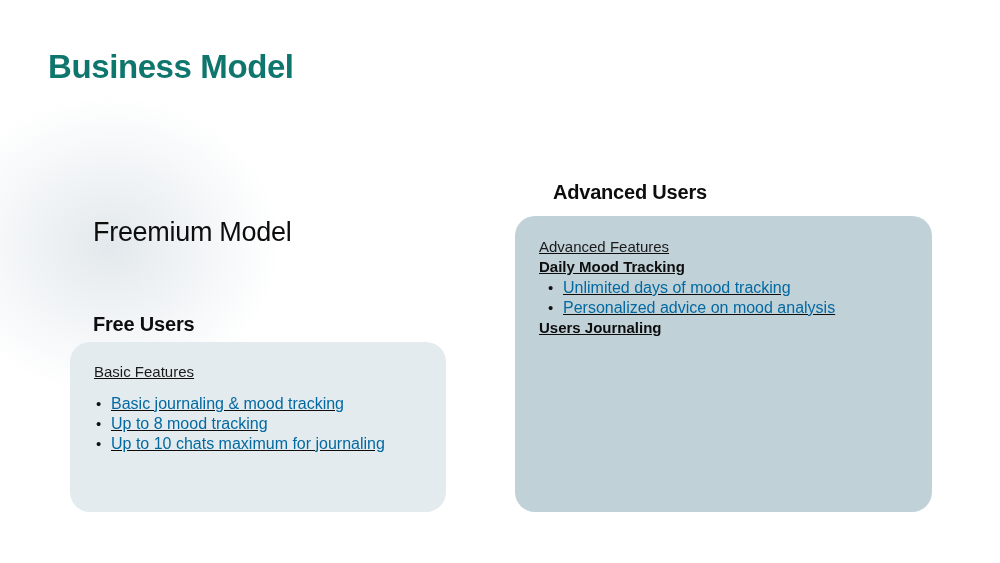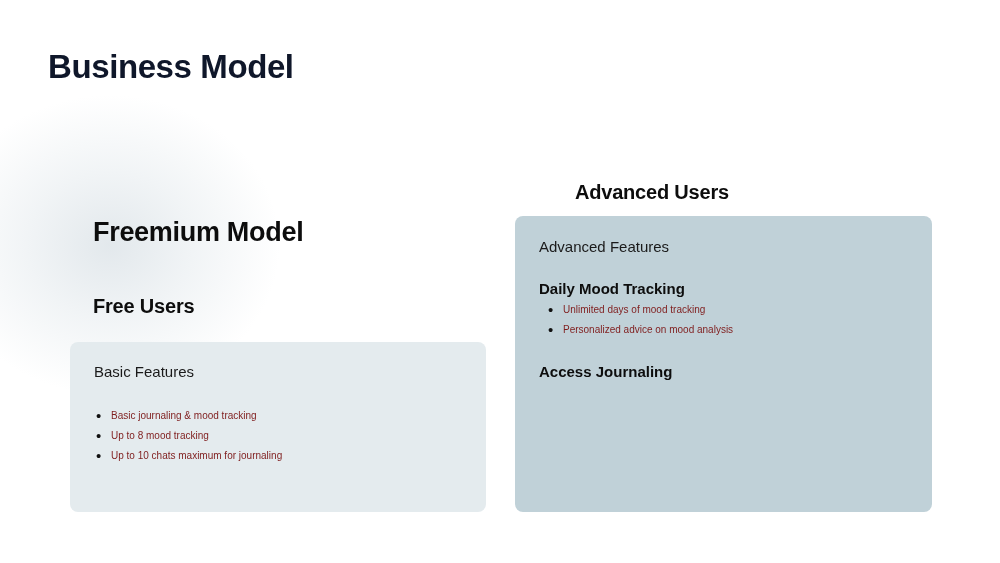--- a/index.html
+++ b/index.html
@@ -38,62 +38,63 @@
   }
 
   .page-title {
     position: absolute;
     left: 48px;
     top: 45px;
     font-size: 33px;
     font-weight: bold;
     letter-spacing: -0.4px;
     line-height: 44px;
-    color: #0f172a;
+    color: #0f766e;
     white-space: nowrap;
   }
 
   
   .col-left {
     position: absolute;
     left: 70px;
     top: 214px;
     width: 416px;
   }
   .col-left .model-title {
     position: absolute;
     left: 23px;
     top: 0px;
     font-size: 27px;
-    font-weight: bold;
+    font-weight: normal;
     letter-spacing: -0.3px;
     line-height: 36px;
     white-space: nowrap;
     text-align: center;
   }
   .col-left .tier-title {
     position: absolute;
     left: 23px;
-    top: 78px;
+    top: 96px;
     font-size: 20px;
     font-weight: bold;
     letter-spacing: -0.2px;
     line-height: 28px;
     white-space: nowrap;
   }
 
   .card {
     position: absolute;
     box-sizing: border-box;
-    border-radius: 8px;
+    border-radius: 20px;
+    text-decoration: underline;
   }
   .card-free {
     left: 0px;
     top: 128px;
-    width: 416px;
+    width: 376px;
     height: 170px;
     background: #e4ebee;
     padding: 20px 24px 18px 24px;
   }
   .card-advanced {
     background: #c0d1d8;
     padding: 21px 22px 18px 24px;
   }
 
   .feature-label {
@@ -104,69 +105,67 @@
     margin: 0 0 0 0;
   }
 
   ul.bullets {
     list-style: none;
     margin: 0;
     padding: 0;
   }
   ul.bullets li {
     position: relative;
-    font-size: 10px;
-    line-height: 20px;
-    color: #7f1d1d;
+    font-size: 16px;
+    line-height: 20px;
+    color: #0369a1;
     padding-left: 17px;
     margin: 0;
   }
   ul.bullets li::before {
     content: "\2022";
     position: absolute;
     left: 2px;
     top: 0;
     font-size: 15px;
     line-height: 20px;
     color: #111111;
   }
 
   .card-free ul.bullets {
-    margin-top: 24px;
+    margin-top: 12px;
   }
 
   
   .col-right {
     position: absolute;
     left: 515px;
     top: 178px;
     width: 417px;
   }
   .col-right .tier-title {
     position: absolute;
     left: 38px;
     top: 0px;
     font-size: 20px;
     font-weight: bold;
     letter-spacing: -0.2px;
     line-height: 28px;
     white-space: nowrap;
-    margin-left: 22px;
   }
   .card-advanced {
     position: absolute;
     left: 0px;
     top: 38px;
     width: 417px;
     height: 296px;
     box-sizing: border-box;
   }
 
   .group {
-    margin-top: 22px;
   }
   .group-heading {
     font-size: 15px;
     font-weight: bold;
     line-height: 20px;
     color: #0d0d0d;
     margin: 0 0 1px 0;
   }
   .card-advanced ul.bullets li {
     padding-left: 24px;
@@ -209,19 +208,19 @@
 
       <div class="group">
         <div class="group-heading">Daily Mood Tracking</div>
         <ul class="bullets">
           <li>Unlimited days of mood tracking</li>
           <li>Personalized advice on mood analysis</li>
         </ul>
       </div>
 
       <div class="group">
-        <div class="group-heading">Access Journaling</div>
+        <div class="group-heading">Users Journaling</div>
       </div>
 
     </div>
   </div>
 
 </div>
 
 </body></html>

